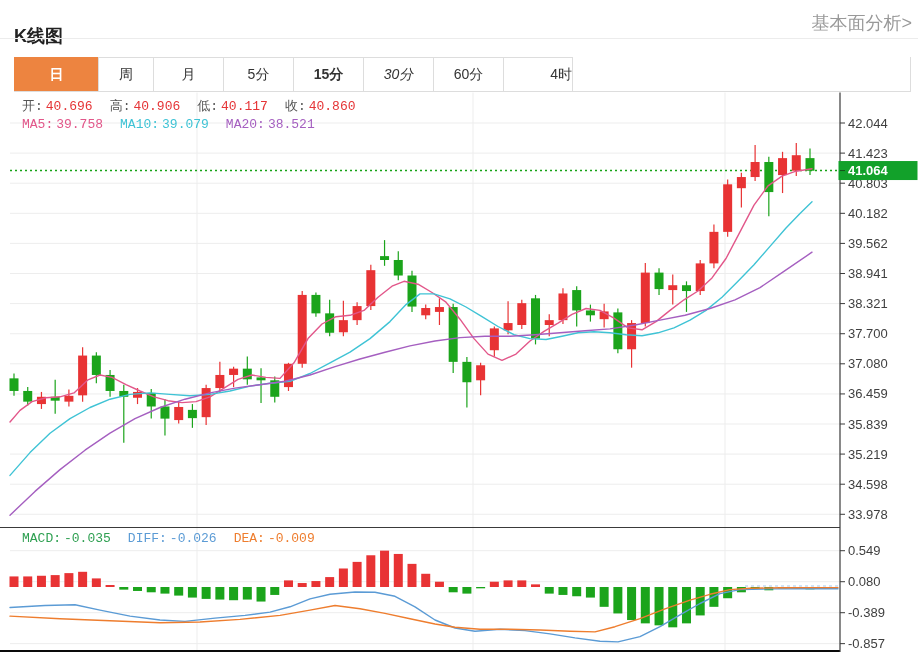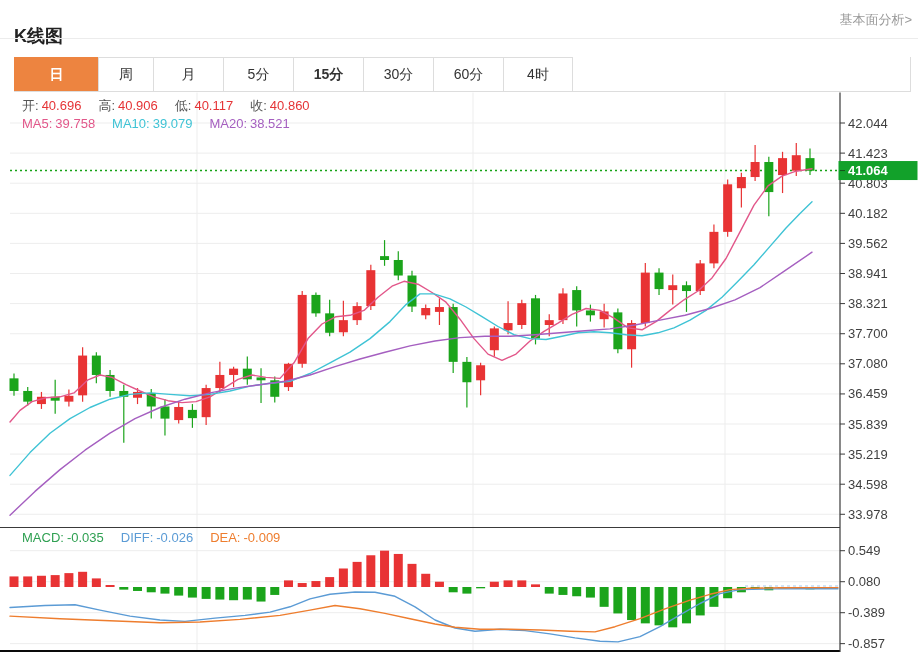--- a/index.html
+++ b/index.html
@@ -2,48 +2,48 @@
 <html><head>
 <meta charset="utf-8">
 <style>
   html,body{margin:0;padding:0;}
   body{
     width:918px;height:654px;position:relative;background:#fff;overflow:hidden;
     font-family:"Liberation Sans","DejaVu Sans",sans-serif;
     -webkit-font-smoothing:antialiased;
   }
   .title{position:absolute;left:14px;top:24px;font-size:18px;font-weight:bold;color:#222;}
-  .fund-link{position:absolute;right:6px;top:11px;font-size:13px;color:#999;text-decoration:none;cursor:pointer;}
+  .fund-link{position:absolute;right:6px;top:11px;font-size:18px;color:#999;text-decoration:none;cursor:pointer;}
   .divider{position:absolute;left:0;top:38px;width:918px;height:1px;background:#ececec;}
   .tabbar{position:absolute;left:14px;top:57px;width:897px;height:35px;display:flex;
     border-bottom:1px solid #ddd;border-right:1px solid #ddd;box-sizing:border-box;background:#fff;}
   .tab{box-sizing:border-box;border-top:1px solid #ddd;border-left:1px solid #ddd;height:34px;
     line-height:33px;text-align:center;font-size:14px;color:#333;cursor:pointer;background:#fff;flex:0 0 auto;}
-  .tab.edge{border-right:1px solid #ddd;}
+  .tab.edge{border-right:1px solid #ddd;text-align:right;}
   .tab.active{background:#ed8440;border-color:#ed8440;color:#fff;font-weight:bold;}
   .info-row{position:absolute;font-size:13px;white-space:nowrap;z-index:5;letter-spacing:0;}
-  .info-row span{margin-right:3px;}
+  .info-row span{margin-right:3px;font-family:Liberation Mono, monospace;}
   .info-row .grp{margin-right:14px;display:inline-block;}
   svg{position:absolute;left:0;top:0;}
   text{font-family:"Liberation Sans","DejaVu Sans",sans-serif;}
 </style>
 </head>
 <body>
 
 <div class="title">K线图</div>
 <a class="fund-link">基本面分析&gt;</a>
 <div class="divider"></div>
 
 <div class="tabbar" id="tabbar">
     <div class="tab active" style="width: 84px;">日</div>
     <div class="tab" style="width: 55px;">周</div>
     <div class="tab" style="width: 70px;">月</div>
     <div class="tab" style="width: 70px;">5分</div>
     <div class="tab" style="width: 70px; font-weight: bold;">15分</div>
-    <div class="tab" style="width: 70px;">30分</div>
+    <div class="tab" style="width: 70px; font-style: italic;">30分</div>
     <div class="tab" style="width: 70px;">60分</div>
     <div class="tab edge" style="width: 70px;">4时</div>
   </div>
 
 <div class="info-row" id="ohlc-row" style="left:22px;top:97px;"><span class="grp"><span style="color: rgb(85, 85, 85);">开:</span><span style="color: rgb(229, 52, 54);">40.696</span></span><span class="grp"><span style="color: rgb(85, 85, 85);">高:</span><span style="color: rgb(229, 52, 54);">40.906</span></span><span class="grp"><span style="color: rgb(85, 85, 85);">低:</span><span style="color: rgb(229, 52, 54);">40.117</span></span><span class="grp"><span style="color: rgb(85, 85, 85);">收:</span><span style="color: rgb(229, 52, 54);">40.860</span></span></div>
 <div class="info-row" id="ma-row" style="left:22px;top:116px;"><span class="grp"><span style="color: rgb(226, 87, 138);">MA5:</span><span style="color: rgb(226, 87, 138);">39.758</span></span><span class="grp"><span style="color: rgb(63, 195, 213);">MA10:</span><span style="color: rgb(63, 195, 213);">39.079</span></span><span class="grp"><span style="color: rgb(165, 95, 192);">MA20:</span><span style="color: rgb(165, 95, 192);">38.521</span></span></div>
 <div class="info-row" id="macd-row" style="left:22px;top:530px;"><span class="grp"><span style="color: rgb(47, 160, 82);">MACD:</span><span style="color: rgb(47, 160, 82);">-0.035</span></span><span class="grp"><span style="color: rgb(91, 155, 213);">DIFF:</span><span style="color: rgb(91, 155, 213);">-0.026</span></span><span class="grp"><span style="color: rgb(238, 125, 46);">DEA:</span><span style="color: rgb(238, 125, 46);">-0.009</span></span></div>
 
 <svg id="chart" width="918" height="654">
     <line x1="197" y1="92.5" x2="197" y2="651" stroke="#ededed" stroke-width="1"></line>

